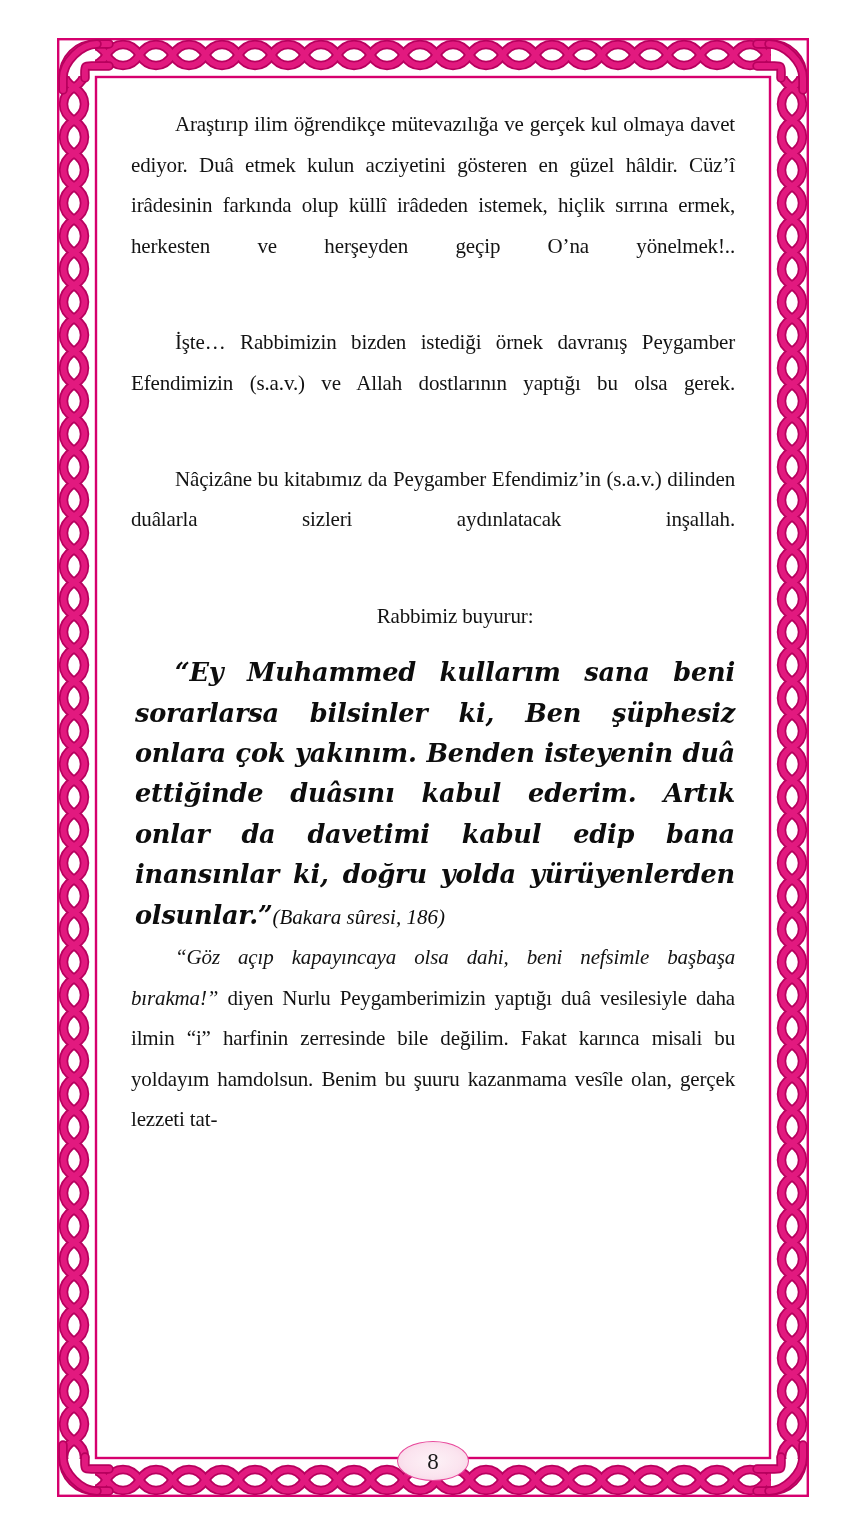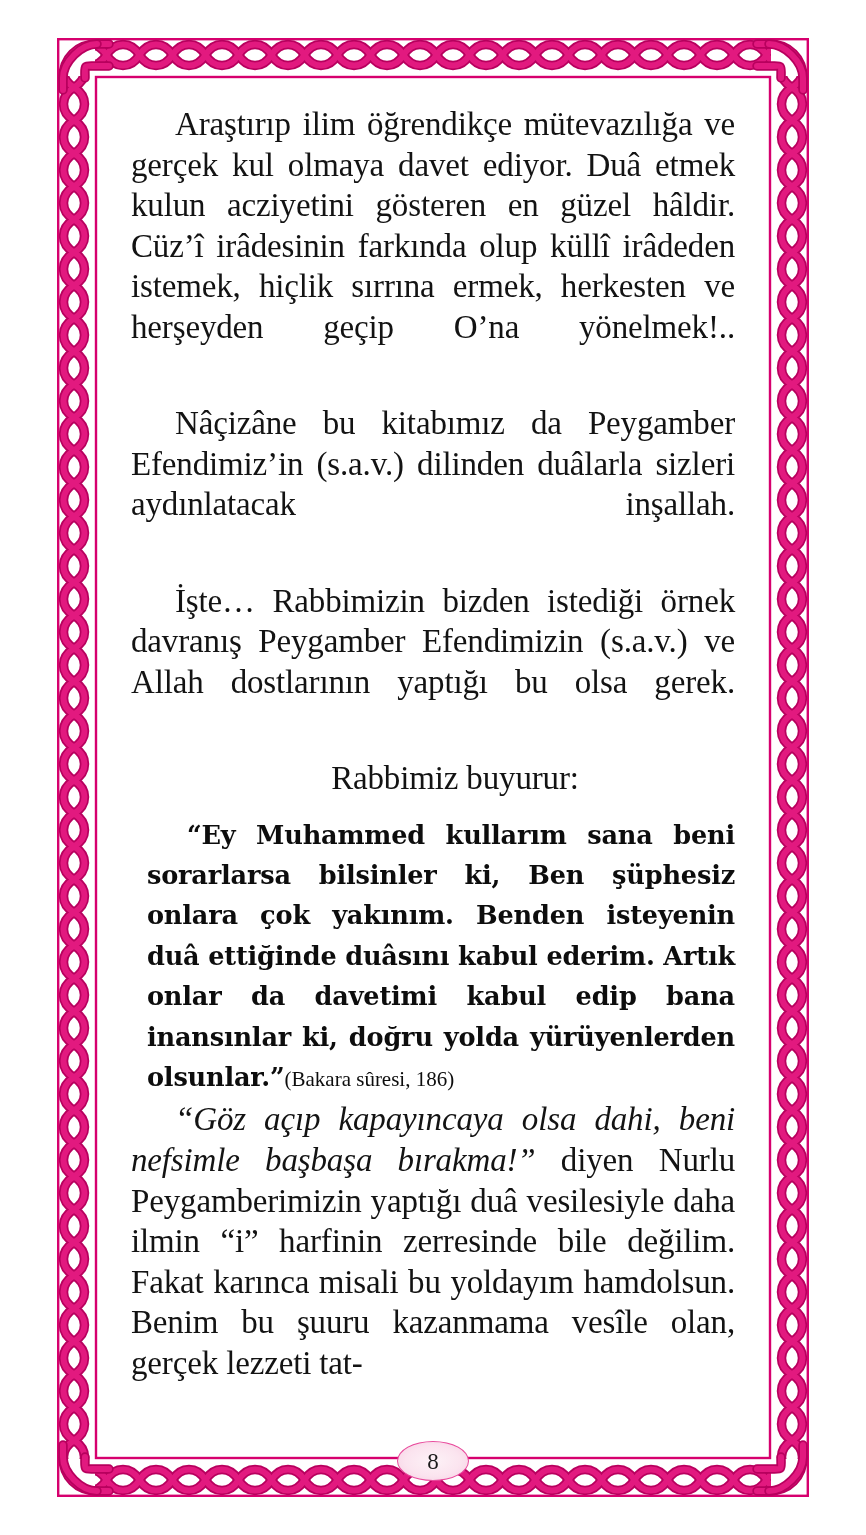--- a/index.html
+++ b/index.html
@@ -40,21 +40,21 @@
     width: 604px;
     height: 1320px;
     color: #131313;
   }
 
   p.para {
     margin: 0 0 0 0;
     text-align: justify;
     text-justify: inter-word;
     font-family: "Liberation Serif", serif;
-    font-size: 33px;
+    font-size: 21px;
     line-height: 40.6px;
     letter-spacing: -0.15px;
     text-indent: 44px;
     -webkit-font-smoothing: antialiased;
   }
   p.para + p.para { margin-top: 15px; }
 
   p.para:last-child { text-align: justify; }
 
   
@@ -67,22 +67,23 @@
 
   
   p.quote-bold {
     font-family: "DejaVu Serif", "Liberation Serif", serif;
     font-weight: 700;
     font-size: 25.6px;
     line-height: 40.4px;
     letter-spacing: -0.2px;
     text-indent: 40px;
     text-align: justify;
-    margin: 16px 0 0 16px;
+    margin: 16px 0 0 4px;
     color: #0d0d0d;
+    font-style: italic;
   }
   p.quote-bold::after {
     content: "";
     display: inline-block;
     width: 100%;
   }
   p.quote-bold.nostretch::after { display: none; }
 
   .cite {
     font-family: "Liberation Serif", serif;
@@ -215,23 +216,23 @@
         <path d="M 6 52 L 6 40 C 6 24, 24 6, 40 6" stroke="#b8005e" stroke-width="9.5"></path>
         <path d="M 6 52 L 6 40 C 6 24, 24 6, 40 6" stroke="#e2197f" stroke-width="6"></path>
       </g>
     </svg>
   </div>
 
   <div class="textcol">
 
     <p class="para">Araştırıp ilim öğrendikçe mütevazılığa ve gerçek kul olmaya davet ediyor. Duâ etmek kulun acziyetini gösteren en güzel hâldir. Cüz’î irâdesinin farkında olup küllî irâdeden istemek, hiçlik sırrına ermek, herkesten ve herşeyden geçip O’na yönelmek!..</p>
 
+    <p class="para">İşte… Rabbimizin bizden istediği örnek davranış Peygamber Efendimizin (s.a.v.) ve Allah dostlarının yaptığı bu olsa gerek.</p>
+
     <p class="para">Nâçizâne bu kitabımız da Peygamber Efendimiz’in (s.a.v.) dilinden duâlarla sizleri aydınlatacak inşallah.</p>
-
-    <p class="para">İşte… Rabbimizin bizden istediği örnek davranış Peygamber Efendimizin (s.a.v.) ve Allah dostlarının yaptığı bu olsa gerek.</p>
 
     <p class="para nostretch short">Rabbimiz buyurur:</p>
 
     <p class="quote-bold nostretch"><span>“Ey Muhammed kullarım sana beni sorarlarsa bilsinler ki, Ben şüphesiz onlara çok yakınım. Benden isteyenin duâ ettiğinde duâsını kabul ederim. Artık onlar da davetimi kabul edip bana inansınlar ki, doğru yolda yürüyenlerden olsunlar.”</span><span class="cite">(Bakara sûresi, 186)</span></p>
 
 
     <p class="para nostretch"><span class="ital">“Göz açıp kapayıncaya olsa dahi, beni nefsimle başbaşa bırakma!”</span><span> diyen Nurlu Peygamberimizin yaptığı duâ vesilesiyle daha ilmin “i” harfinin zerresinde bile değilim. Fakat karınca misali bu yoldayım hamdolsun. Benim bu şuuru kazanmama vesîle olan, gerçek lezzeti tat-</span></p>
 
   </div>
 

